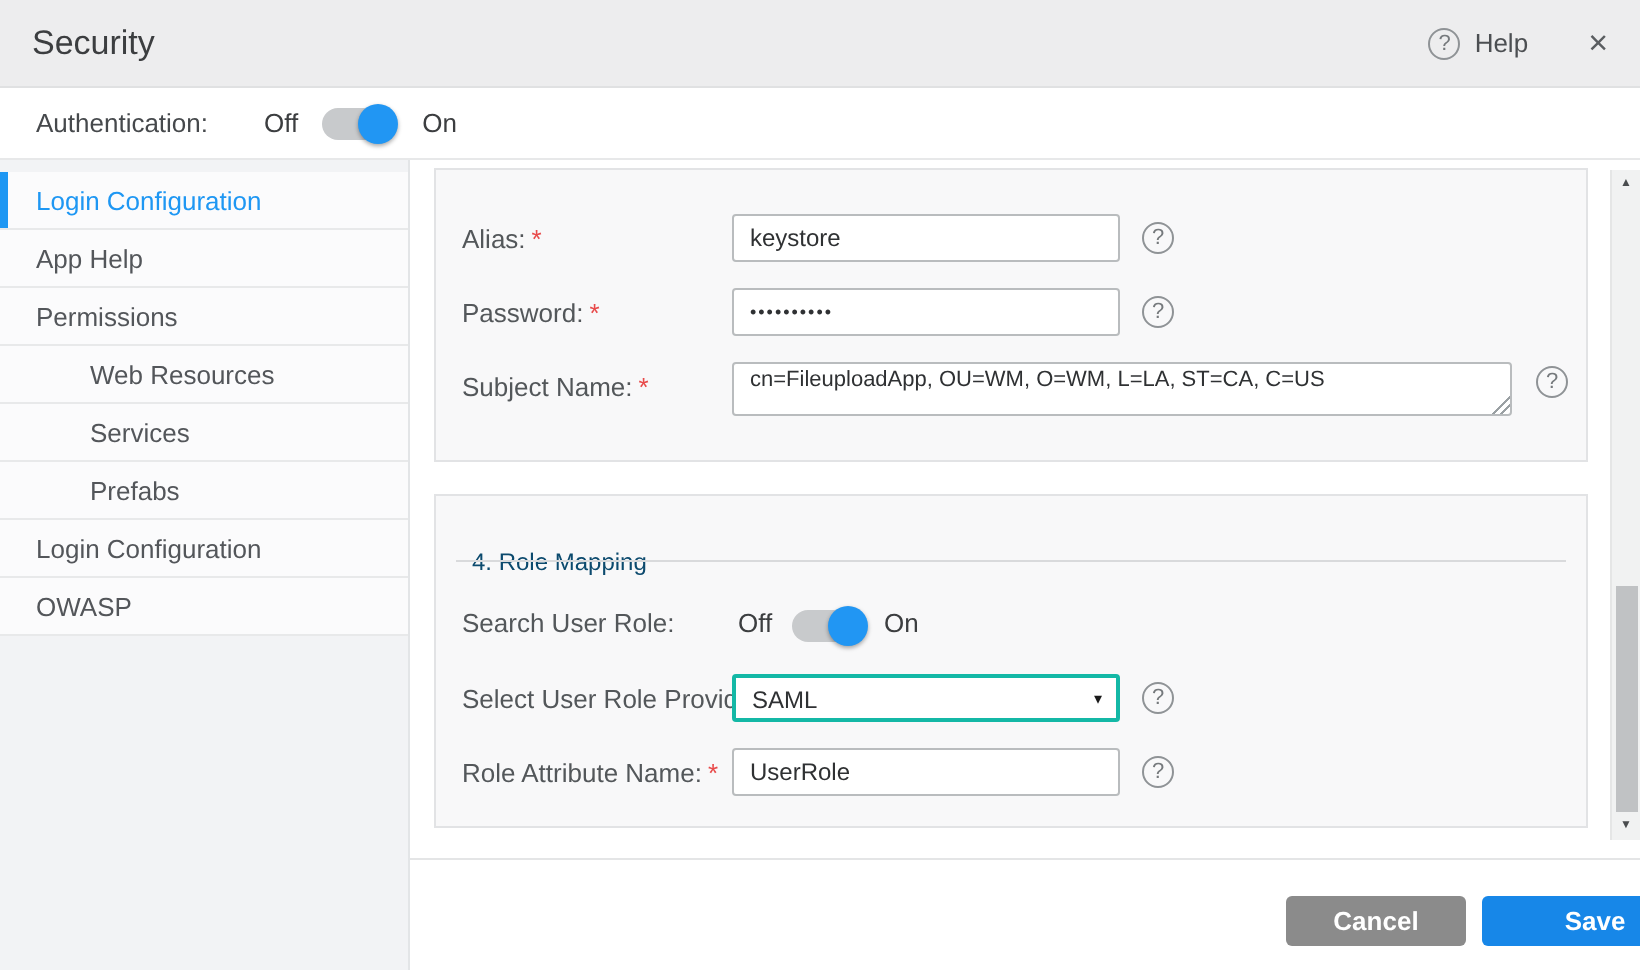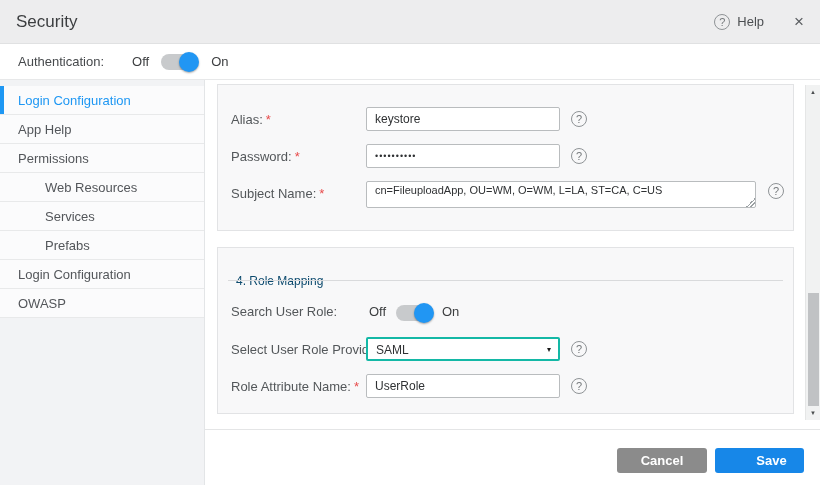--- a/index.html
+++ b/index.html
@@ -76,21 +76,21 @@
               color:#4a4d4f; cursor:pointer; }
   .sb-up { top:4px; }
   .sb-down { bottom:4px; }
   .sb-thumb { position:absolute; left:2px; top:208px; width:11px; height:113px;
               background:#c0c2c4; cursor:pointer; }
 
   
   .footer-div { position:absolute; left:0; right:0; top:349px; height:1px; background:#e4e5e6; }
   .btn { position:absolute; top:368px; height:25px; border:none; border-radius:3px;
          color:#fff; font-size:13px; font-weight:bold; cursor:pointer;
-         font-family:"Liberation Sans","DejaVu Sans",sans-serif; }
+         font-family:"Liberation Sans","DejaVu Sans",sans-serif;margin-left:26px; }
   .btn-cancel { left:412px; width:90px; background:#8b8b8b; }
   .btn-save { left:510px; width:89px; background:#1787e8;padding-left:24px; }
 </style>
 </head>
 <body>
 
 <div id="window">
 
   <div class="header">
     <div class="title">Security</div>

